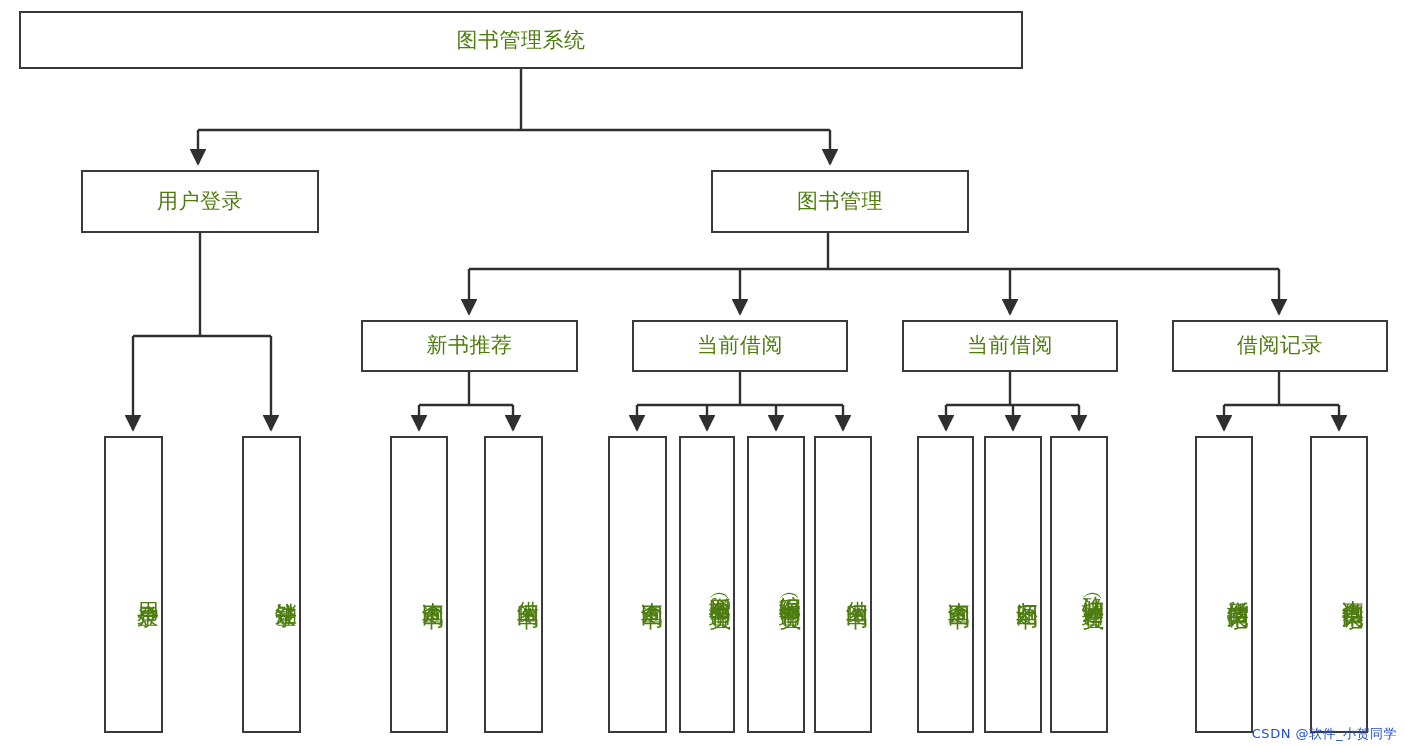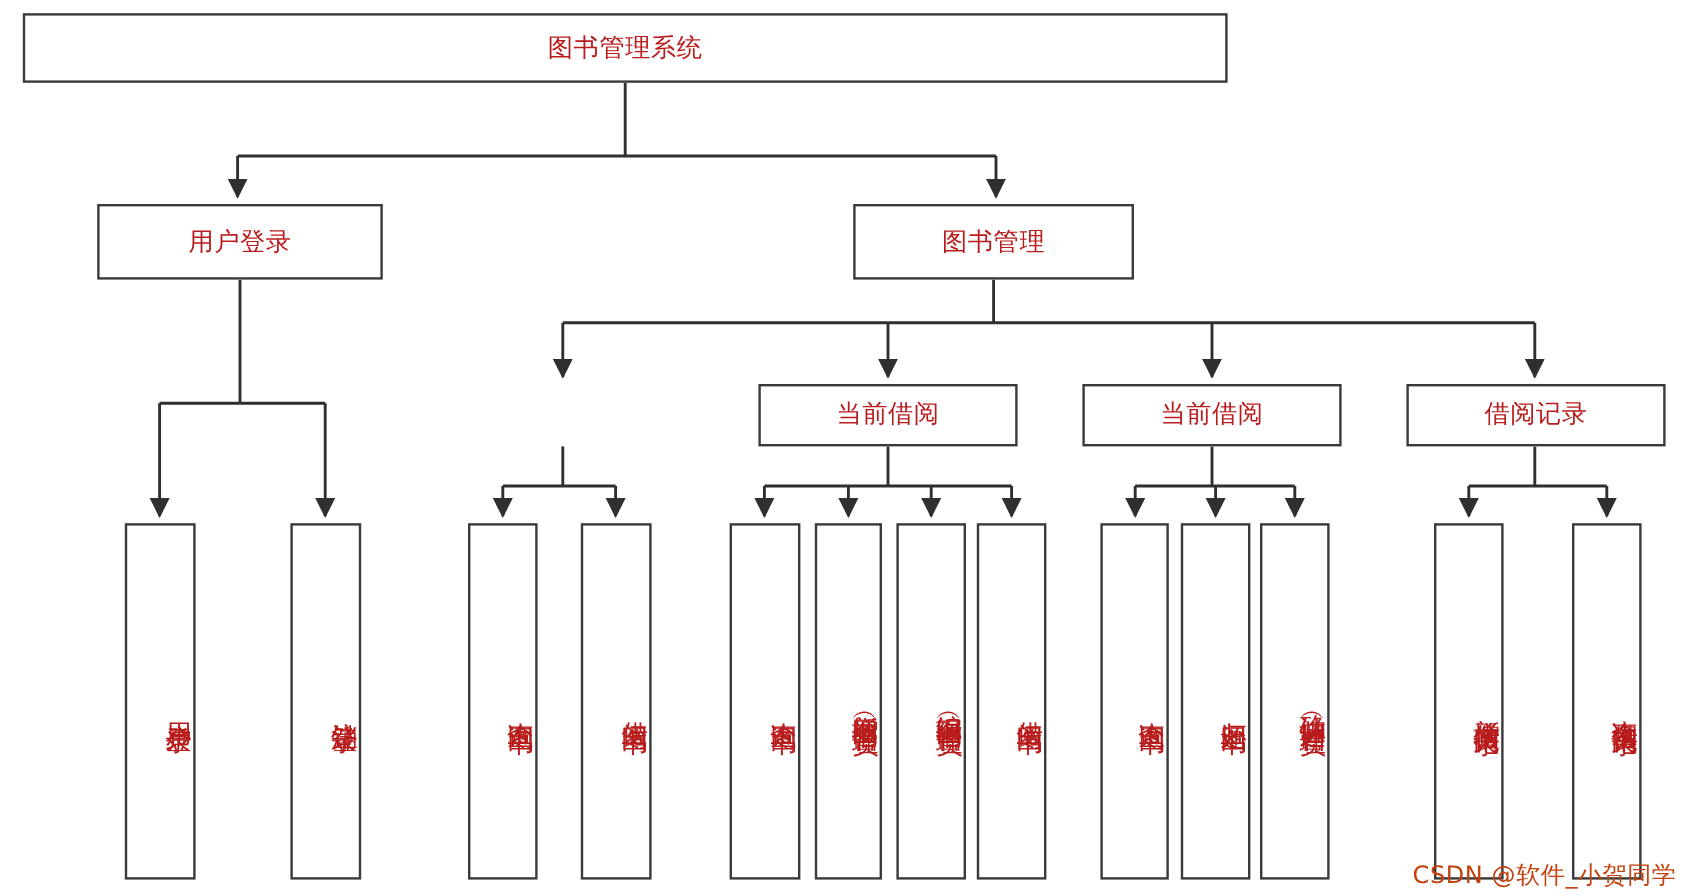--- a/index.html
+++ b/index.html
@@ -26,21 +26,21 @@
     pointer-events: none;
   }
   .node {
     position: absolute;
     box-sizing: border-box;
     background: #ffffff;
     border: 2.2px solid #3a3a3a;
     display: flex;
     align-items: center;
     justify-content: center;
-    color: #b91c1c;
+    color: #4d7c0f;
   }
   .node-h {
     font-size: 21px;
     letter-spacing: 0.5px;
     line-height: 1.2;
     white-space: nowrap;
   }
   .node-root {
     font-size: 21px;
     letter-spacing: 0.5px;
@@ -57,22 +57,22 @@
     justify-content: center;
     padding-top: 6px;
   }
   .node-v.tall {
     padding-top: 4px;
   }
   .watermark {
     position: absolute;
     right: 8px;
     bottom: 4px;
-    font-size: 20px;
-    color: #c2410c;
+    font-size: 13px;
+    color: #1d4ed8;
     white-space: nowrap;
     letter-spacing: 0.5px;
   }
 </style>
 </head>
 <body>
 
 <div id="canvas">
 
   <svg id="edges" viewBox="0 0 1405 747" xmlns="http://www.w3.org/2000/svg">
@@ -121,22 +121,23 @@
       <path d="M 1279 372 L 1279 405"></path>
       <path d="M 1224 405 L 1339 405"></path>
       <path d="M 1224 405 L 1224 430" marker-end="url(#arrow)"></path>
       <path d="M 1339 405 L 1339 430" marker-end="url(#arrow)"></path>
     </g>
   </svg>
 
   <div class="node node-root" style="left:19px; top:11px; width:1004px; height:58px;">图书管理系统</div>
 
   <div class="node node-h" style="left:81px; top:170px; width:238px; height:63px;">用户登录</div>
-  <div class="node node-h" style="left:711px; top:170px; width:234px; height:63px;">图书管理</div>
+  <div class="node node-h" style="left:711px; top:170px; width:258px; height:63px;">图书管理</div>
 
+  <div class="node node-h" style="left:361px; top:320px; width:217px; height:52px;">新书推荐</div>
   <div class="node node-h" style="left:632px; top:320px; width:216px; height:52px;">当前借阅</div>
   <div class="node node-h" style="left:1172px; top:320px; width:216px; height:52px;">借阅记录</div>
   <div class="node node-h" style="left:902px; top:320px; width:216px; height:52px;">当前借阅</div>
 
   <div class="node node-v" style="left:104px; top:436px; width:59px; height:297px;">用户登录</div>
   <div class="node node-v" style="left:242px; top:436px; width:59px; height:297px;">注销登录</div>
 
   <div class="node node-v" style="left:390px; top:436px; width:58px; height:297px;">查询图书</div>
   <div class="node node-v" style="left:484px; top:436px; width:59px; height:297px;">借阅图书</div>
 

